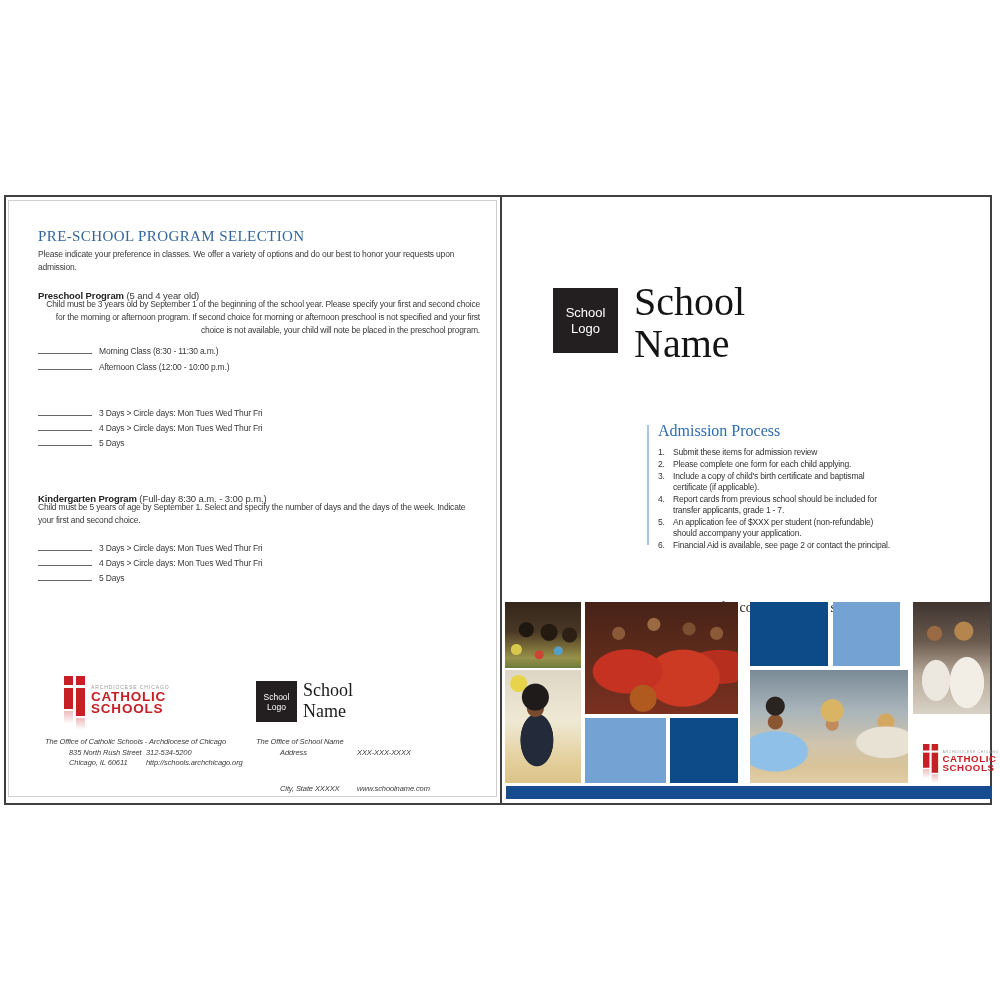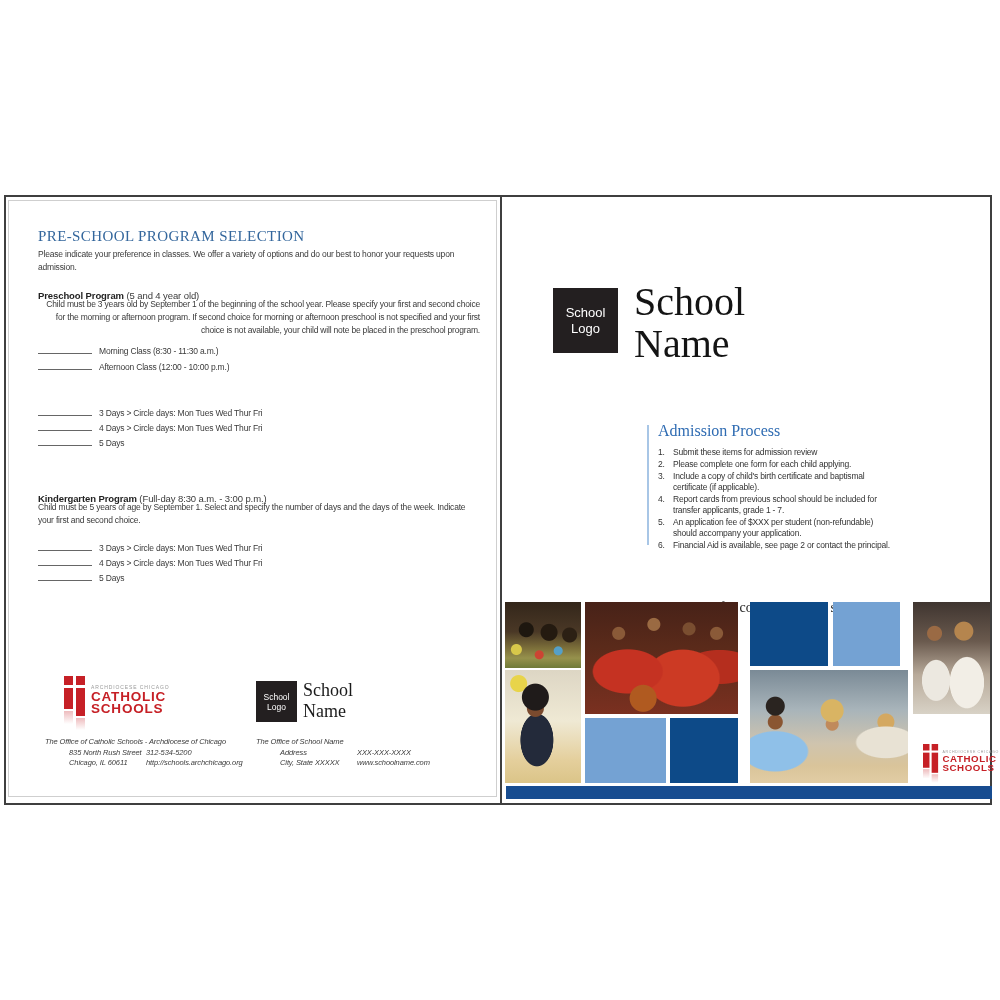--- a/index.html
+++ b/index.html
@@ -188,21 +188,21 @@
   </div>
   <div class="abs sn-serif" style="left:297px; top:483px; font-size:18px; line-height:21px;">
     <div>School</div>
     <div>Name</div>
   </div>
   <div class="abs foot-small" style="left:250px; top:540px;">The Office of School Name</div>
   <div class="abs foot-small foot-cols" style="left:250px; top:551px;">
     <div class="foot-col1">Address</div>
     <div>XXX-XXX-XXXX</div>
   </div>
-  <div class="abs foot-small foot-cols" style="left:250px; top:561px;">
+  <div class="abs foot-small foot-cols" style="left:250px; top:587px;">
     <div class="foot-col1">City, State XXXXX</div>
     <div>www.schoolname.com</div>
   </div>
 
   <div class="abs logo-box logo-box-lg" style="left:547px; top:91px;">
     <div>School</div>
     <div>Logo</div>
   </div>
   <div class="abs rp-name" style="left:628px; top:84px;">
     <div>School</div>

